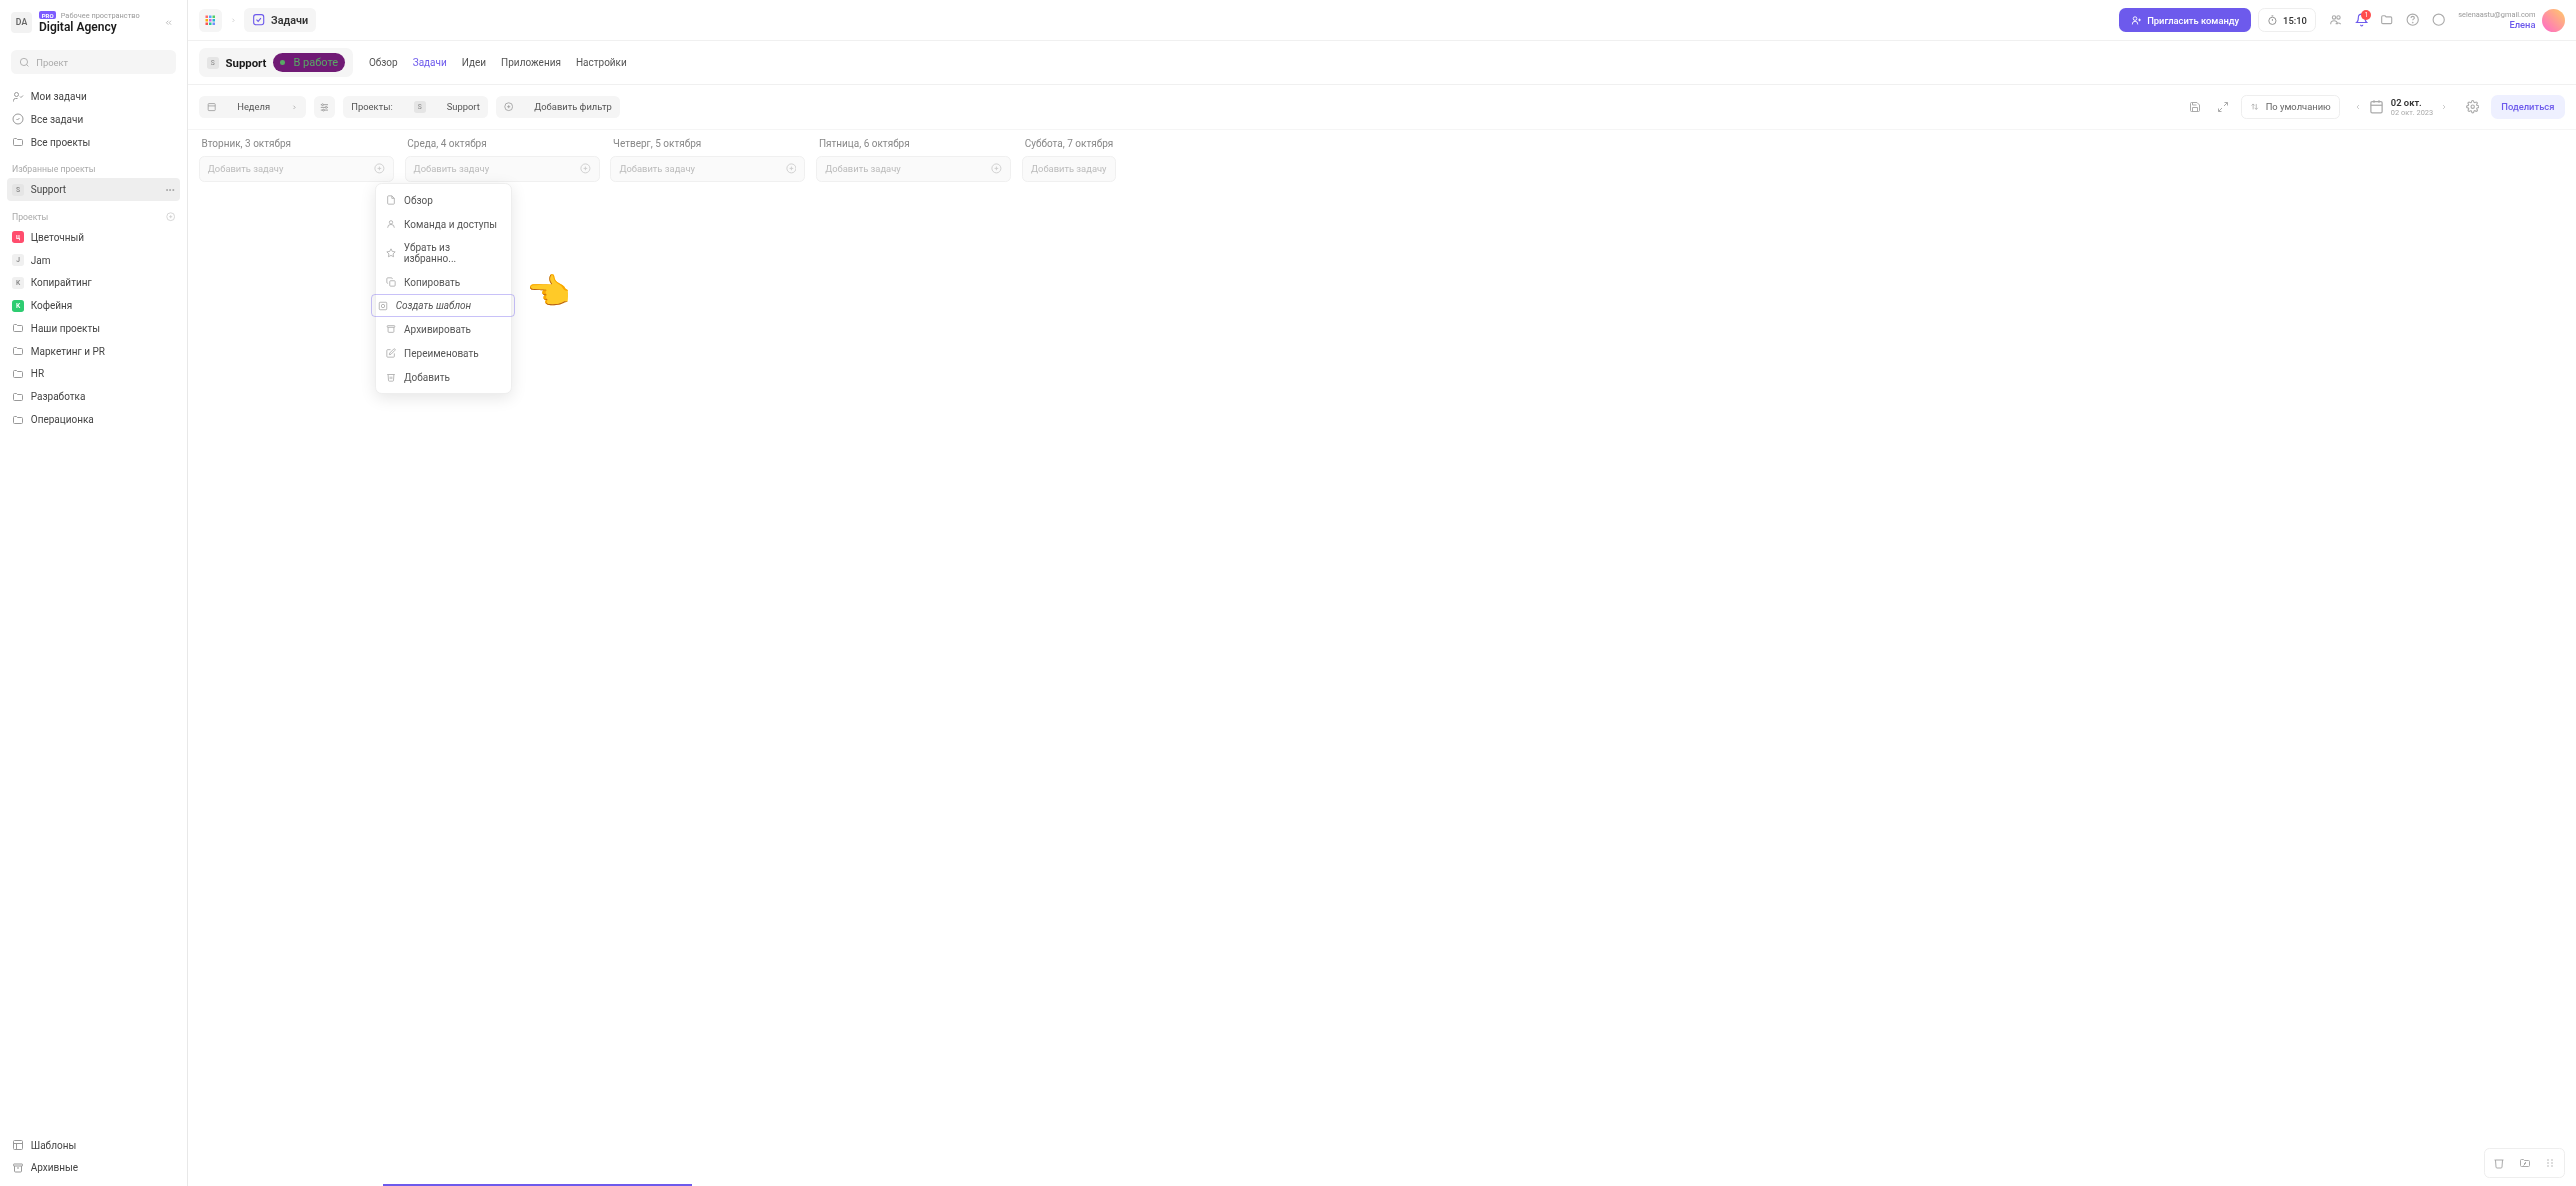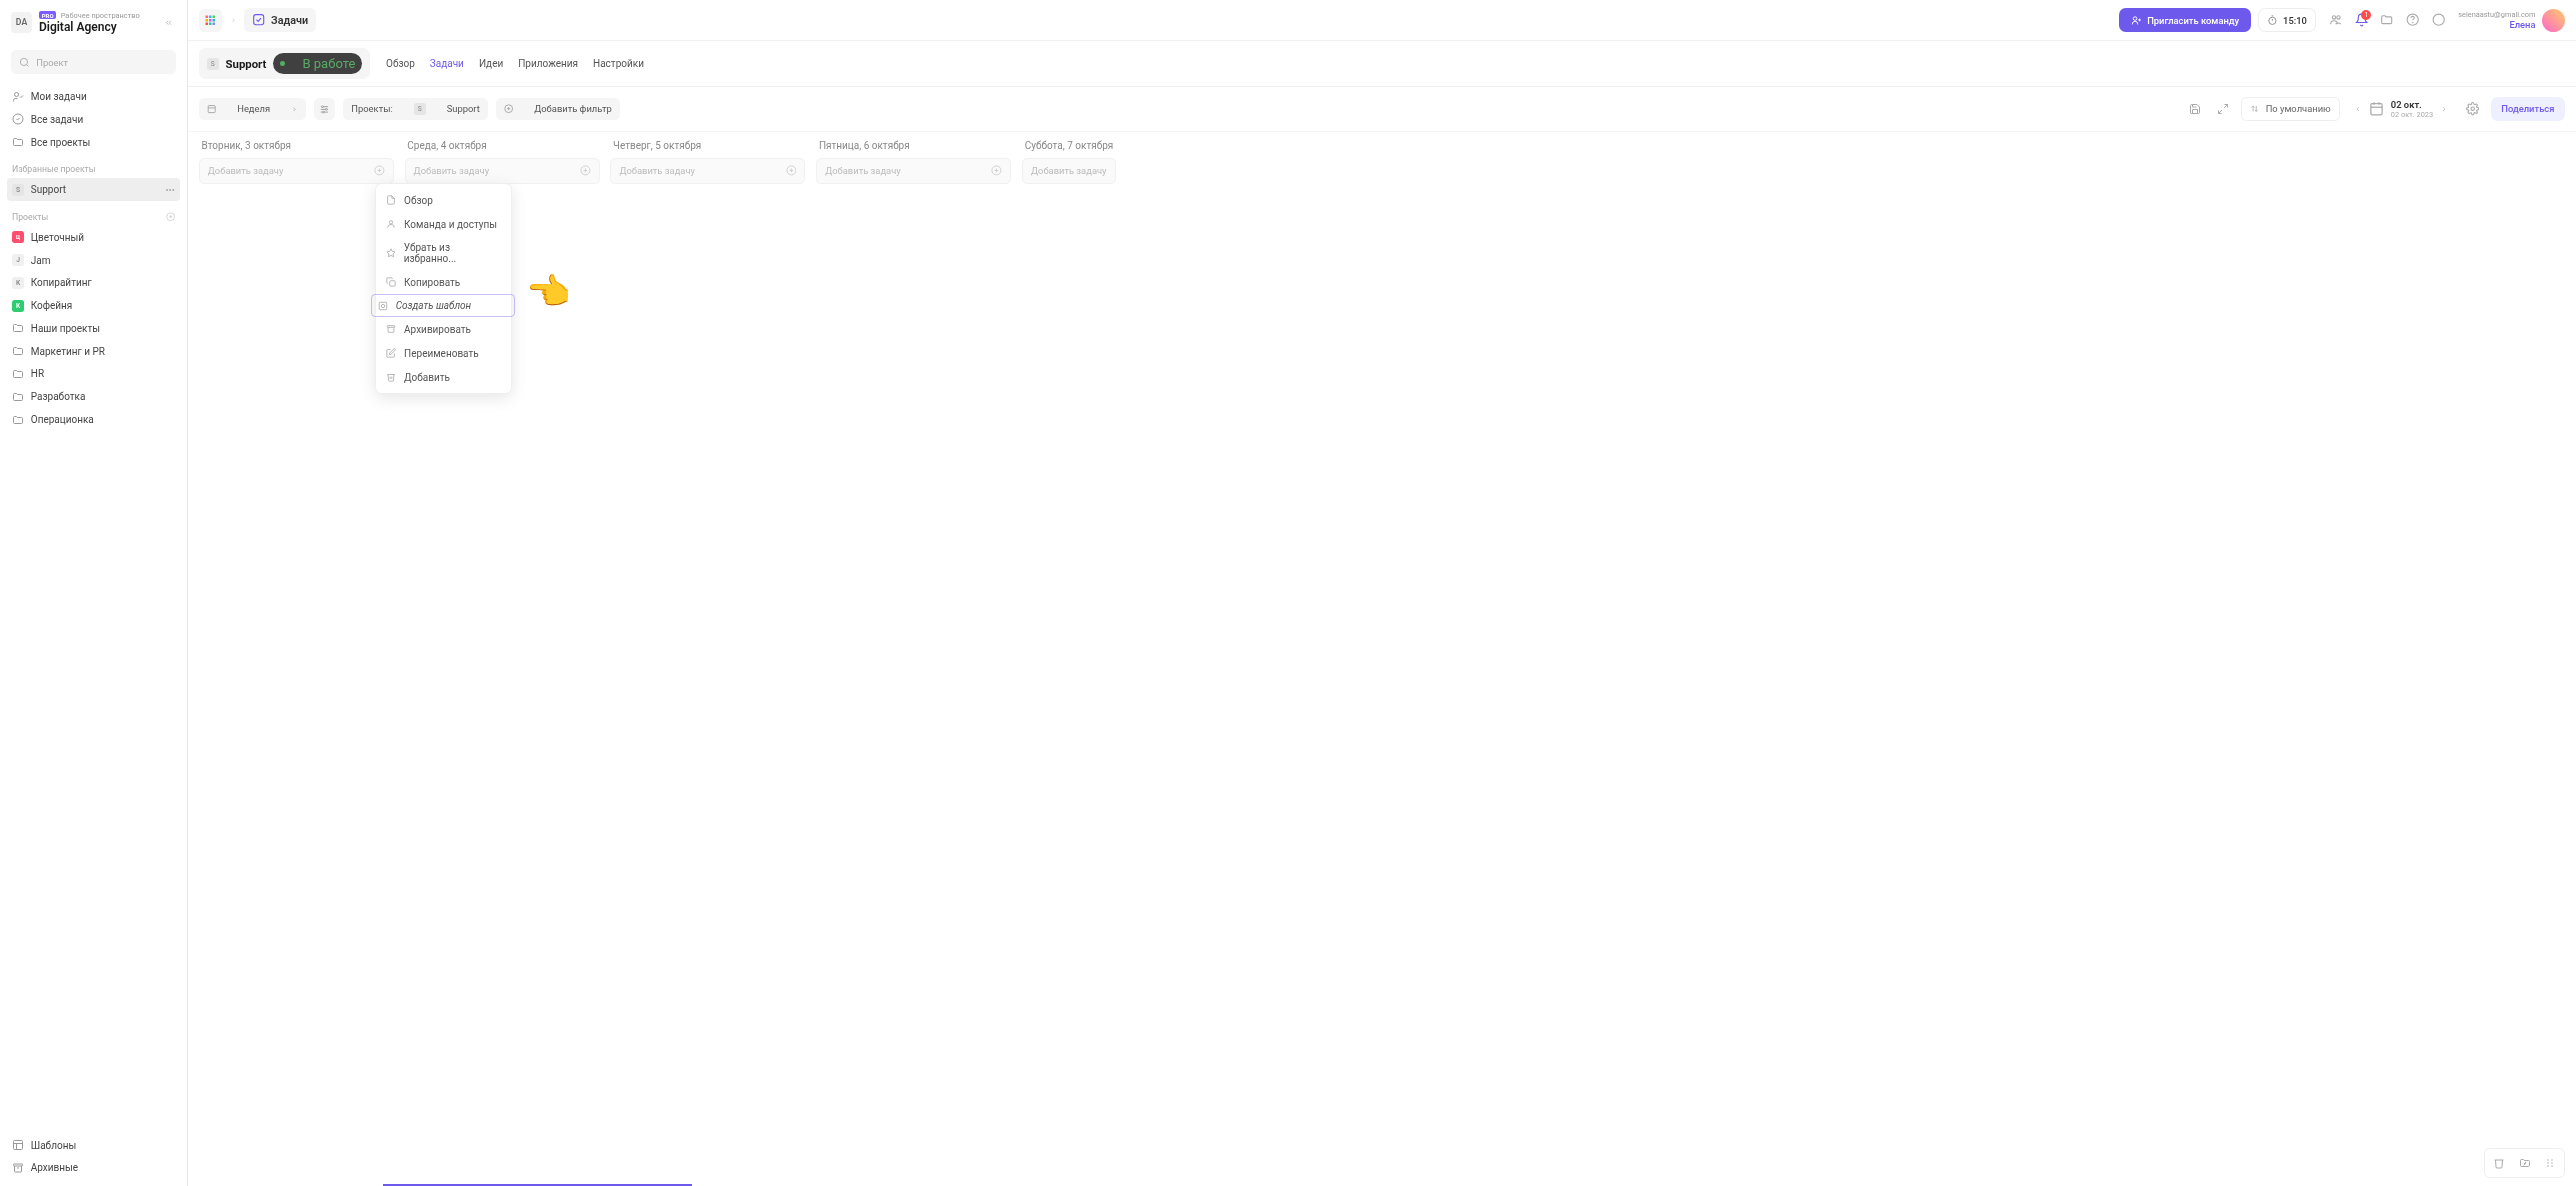--- a/index.html
+++ b/index.html
@@ -259,28 +259,28 @@
     }
     .subheader-left {
       display: flex;
       align-items: center;
       gap: 6.7px;
       background: #f5f5f5;
       padding: 5.4px 8px;
       border-radius: 6.7px;
     }
     .status-pill {
-      background: #404040;
+      background: #701a75;
       color: #58a965;
       display: flex;
       align-items: center;
-      gap: 18px;
+      gap: 9px;
       padding: 2.7px 6.7px;
       border-radius: 13.4px;
-      font-size: 13px;
+      font-size: 11px;
     }
     .status-dot {
       width: 4.7px;
       height: 4.7px;
       border-radius: 50%;
       background: #58a965;
     }
     .tabs {
       display: flex;
       gap: 15px;

